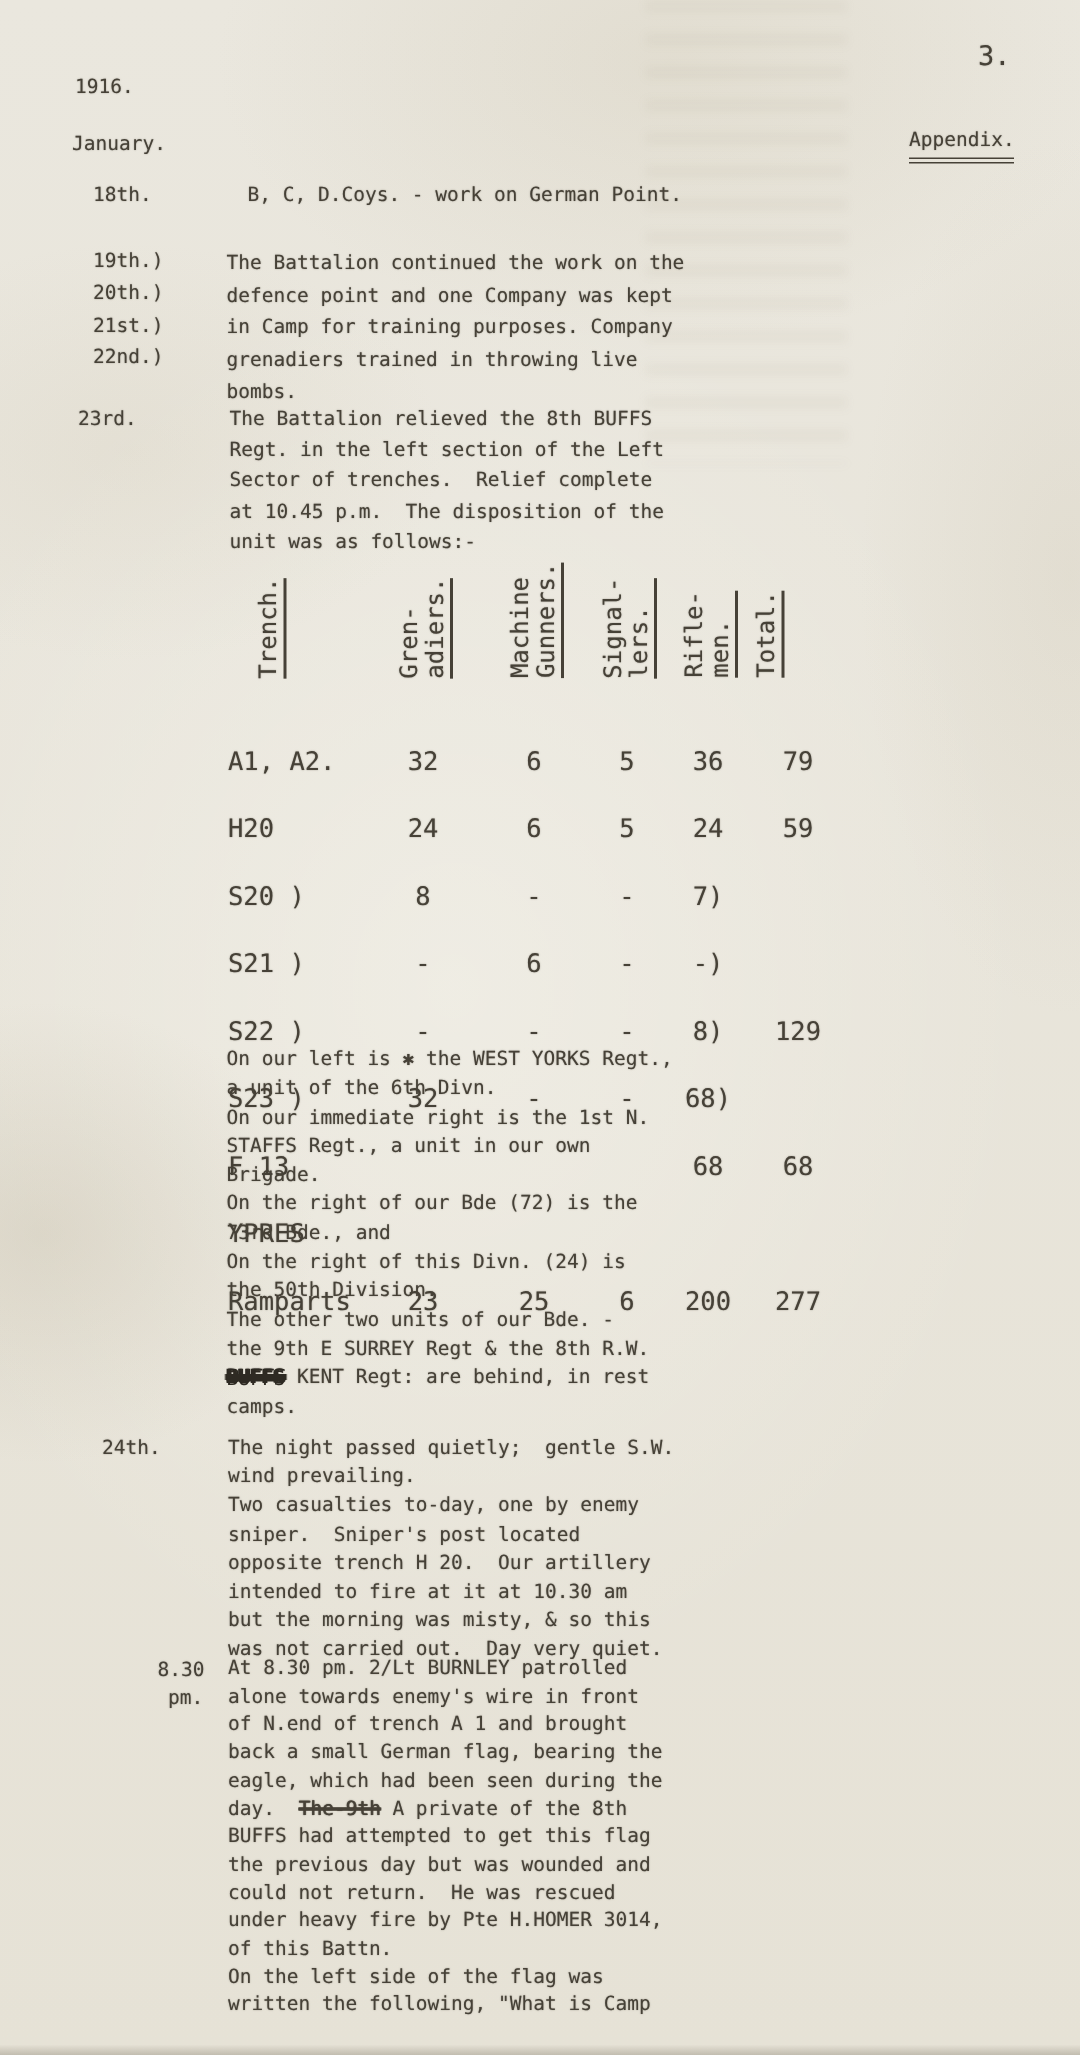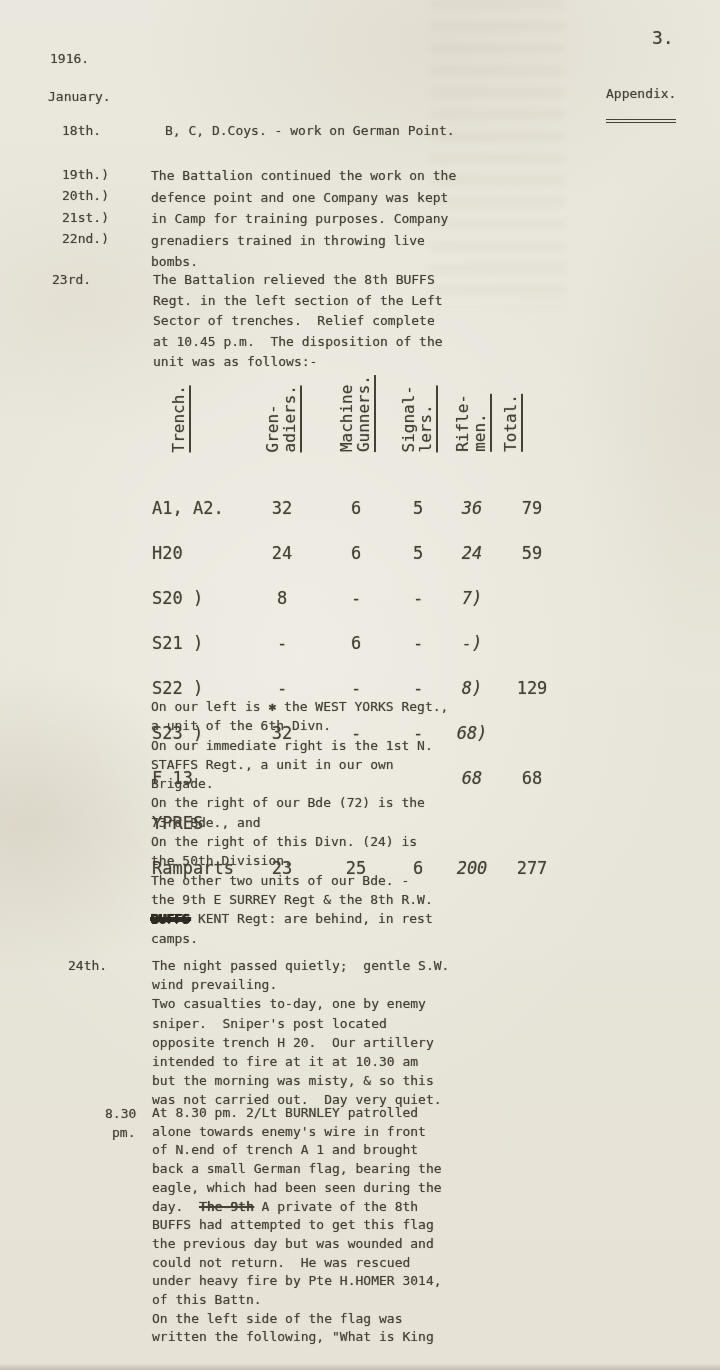--- a/index.html
+++ b/index.html
@@ -14,37 +14,37 @@
       radial-gradient(ellipse 520px 640px at 42% 48%, rgba(255,255,250,0.30), transparent 75%),
       linear-gradient(#eae7de, #e6e2d6);
   }
   .ghost-strip{position:absolute;left:430px;top:0;width:135px;height:310px;
     background:repeating-linear-gradient(to bottom, rgba(150,140,118,0.12) 0 9px, rgba(150,140,118,0) 9px 22px);
     filter:blur(3px);opacity:.55;}
   .edge-bottom{position:absolute;left:0;bottom:0;width:100%;height:7px;
     background:linear-gradient(rgba(120,112,95,0), rgba(110,102,86,0.30));}
   .txt{position:absolute;font-size:13px;line-height:20px;color:#464137;
        text-shadow:0 0 1px rgba(70,64,53,0.55);white-space:pre;}
-  .u2{border-bottom:4px double #464137;padding-bottom:15px;}
+  .u2{border-bottom:4px double #464137;padding-bottom:1px;}
   .struck{text-decoration:line-through;text-decoration-thickness:2px;
           text-shadow:0 0 1px rgba(70,64,53,0.9),0.5px 0 0 rgba(70,64,53,0.8);}
   .blackout{text-decoration:line-through;text-decoration-thickness:4px;color:#2e2a23;
           text-shadow:0 0 1px #2e2a23,1px 0 0 #2e2a23,-1px 0 0 #2e2a23,0 1px 0 #2e2a23;}
   .vhead{position:absolute;bottom:918px;writing-mode:vertical-rl;transform:rotate(180deg);
          font-size:16px;line-height:17px;white-space:pre;color:#464137;
          text-shadow:0 0 1px rgba(70,64,53,0.55);
          border-left:2px solid #464137;padding-left:2px;}
   .ttable{position:absolute;left:152px;top:473px;width:430px;}
   .trow{display:flex;height:19px;font-size:17px;line-height:19px;color:#464137;
         text-shadow:0 0 1px rgba(70,64,53,0.55);white-space:pre;margin-top:26px;}
   .c0{width:100px;text-align:left;}
   .c1{width:60px;text-align:center;}
   .c2{width:88px;text-align:center;}
   .c3{width:36px;text-align:center;}
-  .c4{width:72px;text-align:center;font-style:italic;}
+  .c4{width:72px;text-align:center;}
   .c5{width:48px;text-align:center;}
 </style>
 </head>
 <body>
 
 <div class="page">
   <div class="ghost-strip"></div>
 
   <div class="txt" style="left:652px;top:28px;font-size:18px">3.</div>
   <div class="txt" style="left:50px;top:49px">1916.</div>
@@ -144,16 +144,16 @@
 of N.end of trench A 1 and brought
 back a small German flag, bearing the
 eagle, which had been seen during the
 day.  </span><span class="struck">The-9th</span><span> A private of the 8th
 BUFFS had attempted to get this flag
 the previous day but was wounded and
 could not return.  He was rescued
 under heavy fire by Pte H.HOMER 3014,
 of this Battn.
 On the left side of the flag was
-written the following, "What is King</span></div>
+written the following, "What is Camp</span></div>
 
   <div class="edge-bottom"></div>
 </div>
 
 </body></html>

